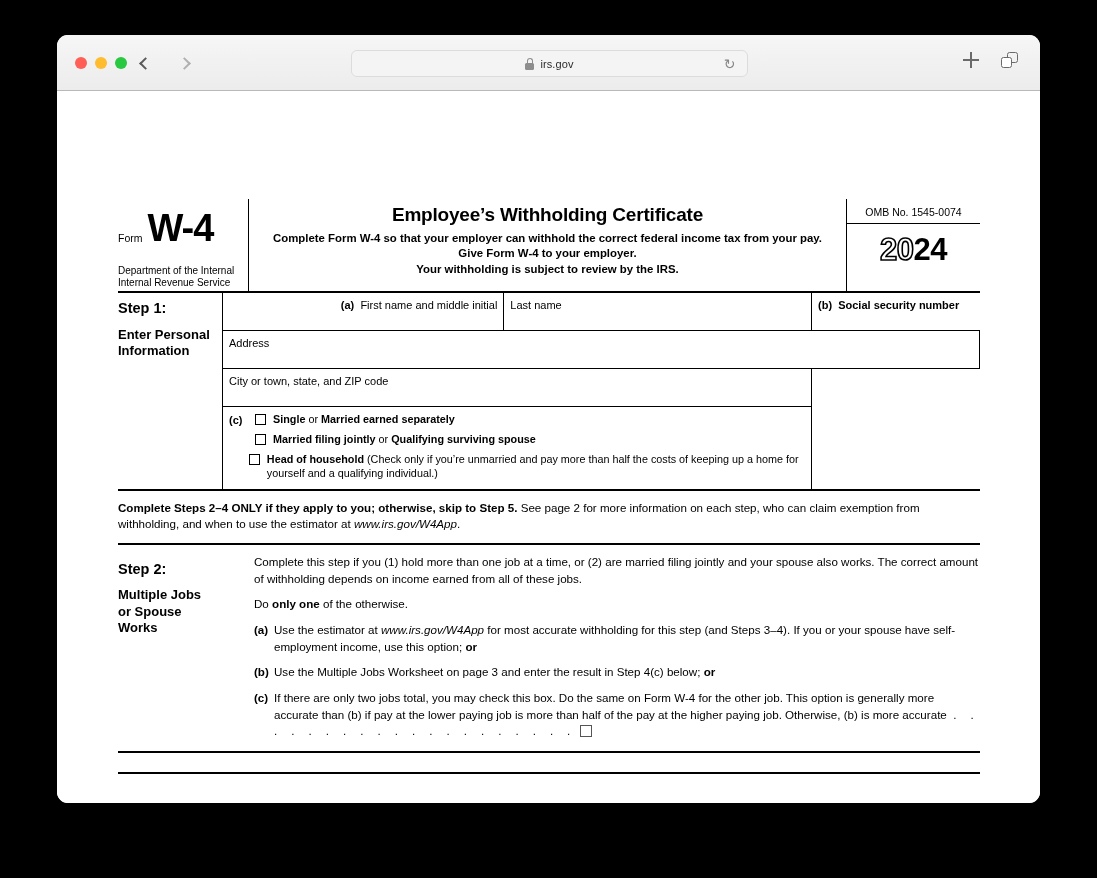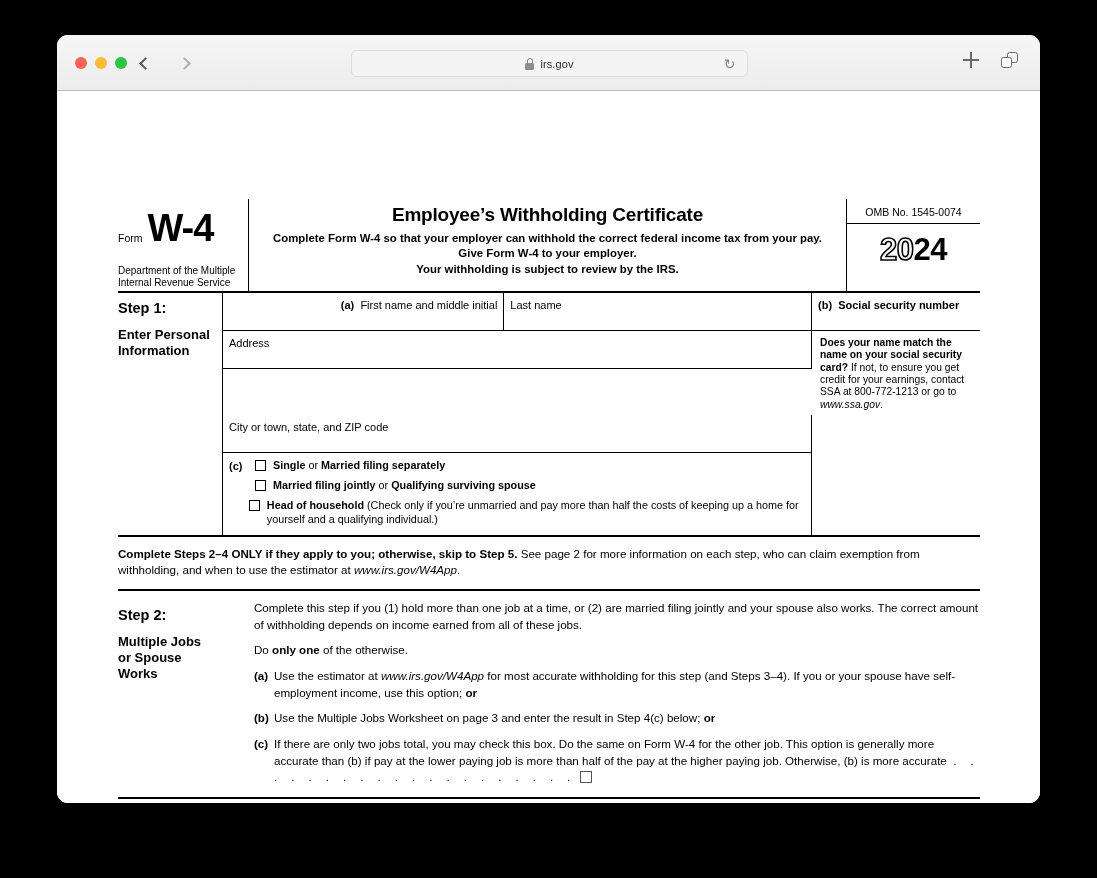--- a/index.html
+++ b/index.html
@@ -186,21 +186,21 @@
 
   <div class="page">
     <div class="form">
 
       <div class="hdr">
         <div class="hdr-left">
           <div class="formline">
             <span class="formword">Form</span><span class="w4">W-4</span>
           </div>
           <div class="dept">
-            <div>Department of the Multiple</div>
+            <div>Department of the Internal</div>
             <div>Internal Revenue Service</div>
           </div>
         </div>
         <div class="hdr-mid">
           <div class="title">Employee’s Withholding Certificate</div>
           <div class="subtitle">
             <div>Complete Form W-4 so that your employer can withhold the correct federal income tax from your pay.</div>
             <div>Give Form W-4 to your employer.</div>
             <div>Your withholding is subject to review by the IRS.</div>
           </div>
@@ -227,40 +227,35 @@
             </div>
             <div class="cell c-ssn">
               <div class="cell-label"><b>(b)</b>&nbsp;&nbsp;<span>Social security number</span></div>
             </div>
           </div>
 
           <div class="s1row">
             <div class="cell c-addr">
               <div class="cell-label">Address</div>
             </div>
-            <div class="sidecol" style="grid-row:span 2">
-              <div class="c-note">
-                <b>Does your name match the name on your social security card?</b><span> If not, to ensure you get credit for your earnings, contact SSA at 800-772-1213 or go to </span><i>www.ssa.gov</i><span>.</span>
-              </div>
-            </div>
           </div>
 
           <div class="s1row">
             <div class="cell c-city">
               <div class="cell-label">City or town, state, and ZIP code</div>
             </div>
             <div class="sidecol"></div>
           </div>
 
           <div class="s1row">
             <div class="filing" style="flex:1">
               <div class="filing-row">
                 <span class="tagc">(c)</span>
                 <span class="cbox"></span>
-                <span class="filing-txt"><b>Single</b><span> or </span><b>Married filing separately</b></span>
+                <span class="filing-txt"><b>Single</b><span> or </span><b>Married earned separately</b></span>
               </div>
               <div class="filing-row">
                 <span class="tagc"></span>
                 <span class="cbox"></span>
                 <span class="filing-txt"><b>Married filing jointly</b><span> or </span><b>Qualifying surviving spouse</b></span>
               </div>
               <div class="filing-row">
                 <span class="tagc"></span>
                 <span class="cbox"></span>
                 <span class="filing-txt"><b>Head of household</b><span> (Check only if you’re unmarried and pay more than half the costs of keeping up a home for yourself and a qualifying individual.)</span></span>

